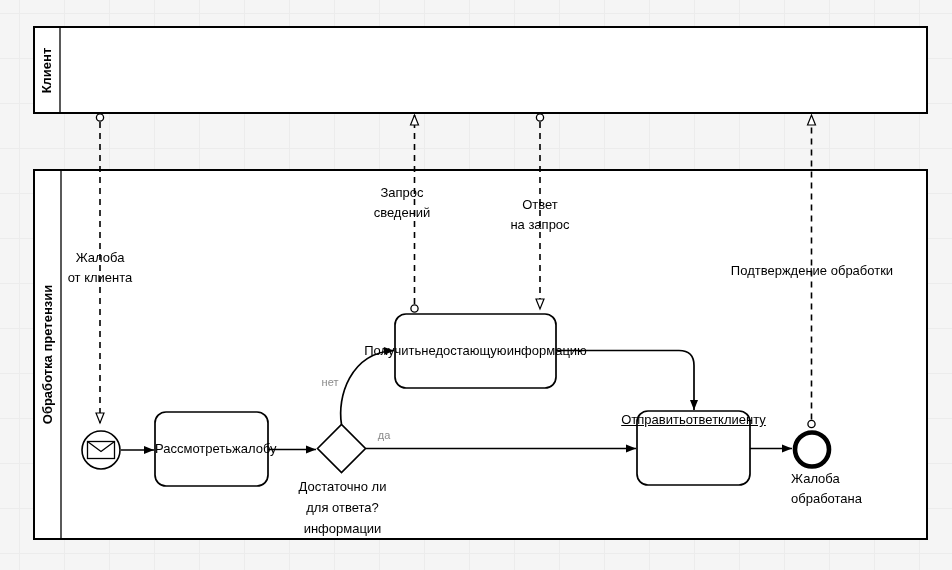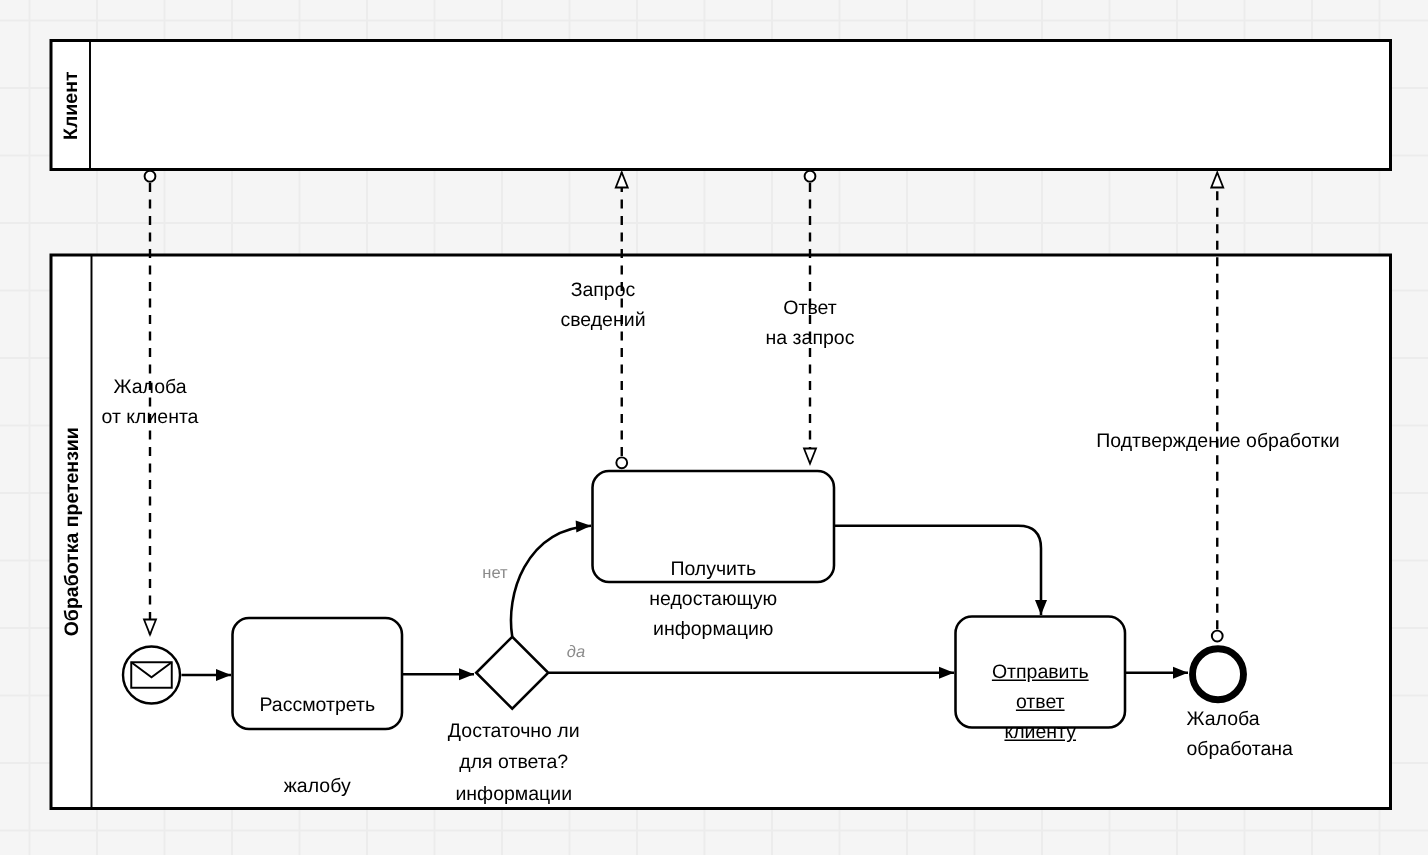--- a/index.html
+++ b/index.html
@@ -29,24 +29,23 @@
   .lbl {
     position: absolute;
     font-size: 13px;
     line-height: 20px;
     color: #000000;
     text-align: center;
     white-space: nowrap;
   }
   .task-lbl {
     display: flex;
-    flex-direction: column;
+    flex-direction: row;
     justify-content: center;
     align-items: center;
-    margin-top: 48px;
   }
   .pool-lbl {
     position: absolute;
     display: flex;
     align-items: center;
     justify-content: center;
   }
   .pool-lbl span {
     transform: rotate(-90deg);
     white-space: nowrap;
@@ -160,31 +159,31 @@
     <div>от клиента</div>
   </div>
   <div class="lbl" style="left:332px; top:183px; width:140px;">
     <div>Запрос</div>
     <div>сведений</div>
   </div>
   <div class="lbl" style="left:485px; top:195px; width:110px;">
     <div>Ответ</div>
     <div>на запрос</div>
   </div>
-  <div class="lbl" style="left:712px; top:261px; width:200px;margin-top:23px;">
+  <div class="lbl" style="left:712px; top:261px; width:200px;">
     <div>Подтверждение обработки</div>
   </div>
 
   <div class="lbl align-right" style="left:280px; top:476px; width:125px;">
     <div>Достаточно ли</div>
     <div>для ответа?</div>
     <div>информации</div>
   </div>
 
   <div class="lbl align-left" style="left:791px; top:469px; width:110px;">
     <div>Жалоба</div>
     <div>обработана</div>
   </div>
 
-  <div class="lbl edge-small" style="left:372px; top:429px; width:24px;font-style:italic;">да</div>
+  <div class="lbl edge-small" style="left:372px; top:429px; width:24px;">да</div>
   <div class="lbl edge-small" style="left:316px; top:376px; width:28px;">нет</div>
 
 </div>
 
 </body></html>

